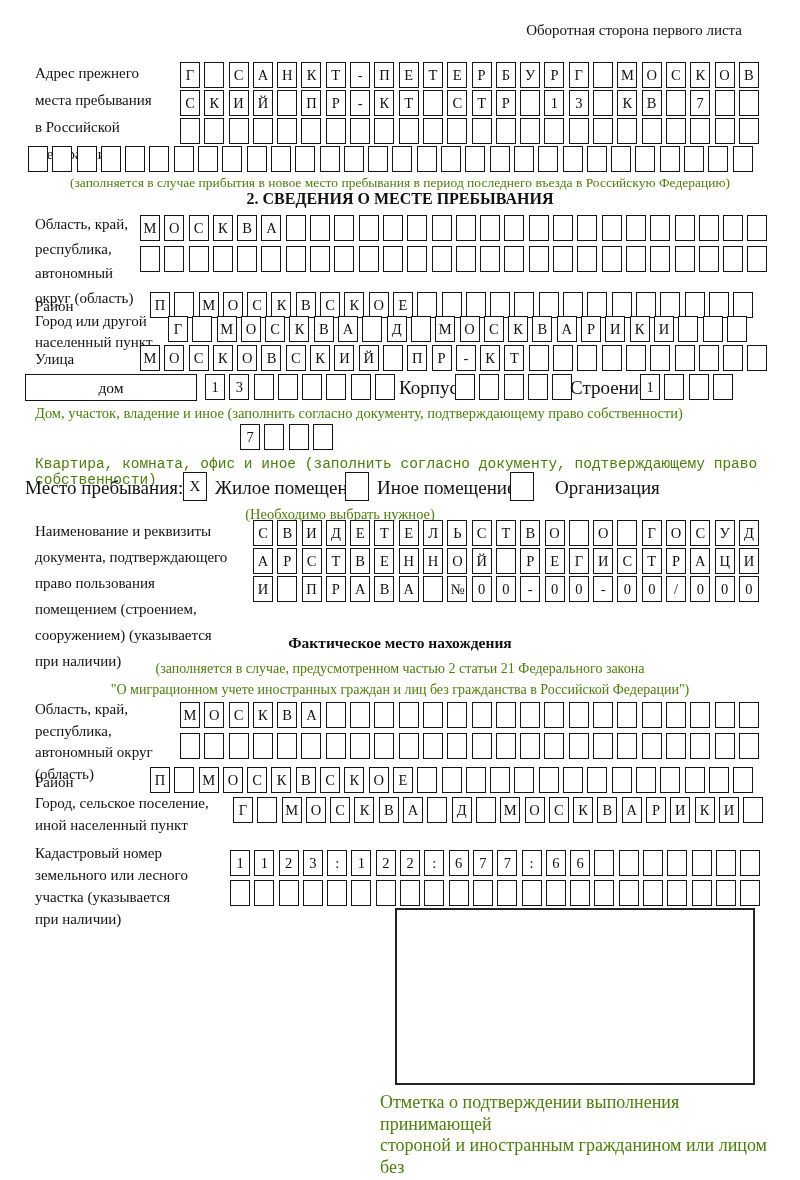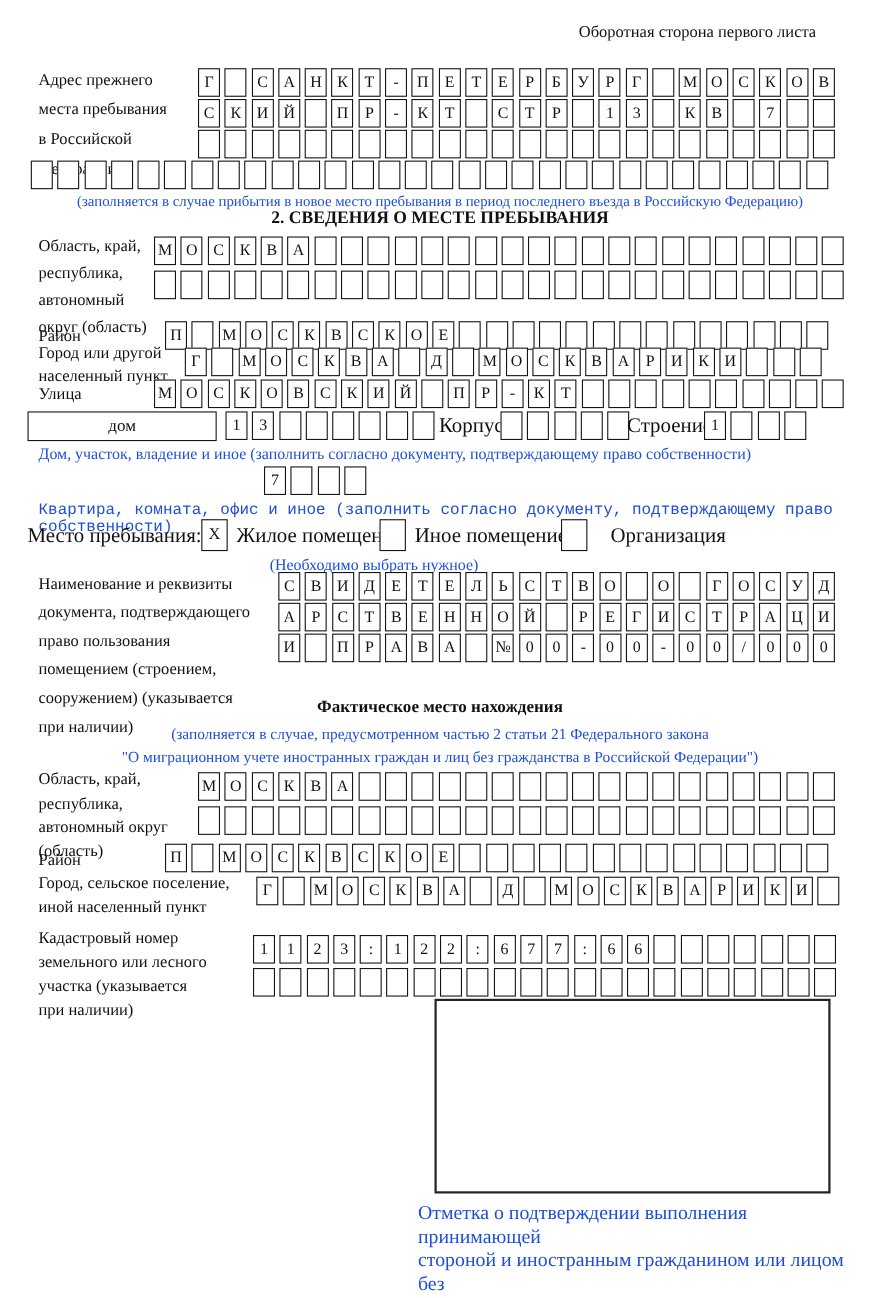--- a/index.html
+++ b/index.html
@@ -1,20 +1,20 @@
 <!DOCTYPE html>
 <html><head>
 <meta charset="utf-8">
 <style>
   html,body{margin:0;padding:0;background:#fff;}
   .page{position:relative;width:800px;height:1180px;background:#fff;color:#111;
         font-family:"Liberation Serif","DejaVu Serif",serif;overflow:hidden;}
   .abs{position:absolute;}
   .lbl{position:absolute;font-size:15px;line-height:26px;white-space:pre-line;color:#111;}
-  .note{position:absolute;font-size:13.5px;color:#1d4ed8;}
+  .note{position:absolute;font-size:13.5px;color:#4d7c0f;}
   .center{text-align:center;width:800px;left:0;}
   .boxrow{position:absolute;display:flex;gap:4.3px;}
   .cell{box-sizing:border-box;flex:0 0 20px;width:20px;height:26px;border:1.7px solid #151515;
         background:#fff;display:inline-flex;align-items:center;justify-content:center;
         font-size:14.5px;font-family:"Liberation Serif","DejaVu Serif",serif;}
   .widebox{position:absolute;box-sizing:border-box;border:1.7px solid #151515;height:27px;
         display:flex;align-items:center;justify-content:center;font-size:15.5px;background:#fff;}
   .checkbox{position:absolute;box-sizing:border-box;width:24px;height:29px;border:1.7px solid #151515;
         display:flex;align-items:center;justify-content:center;font-size:15px;background:#fff;}
   .inline-lbl{position:absolute;font-size:19px;line-height:22px;white-space:pre-line;}

